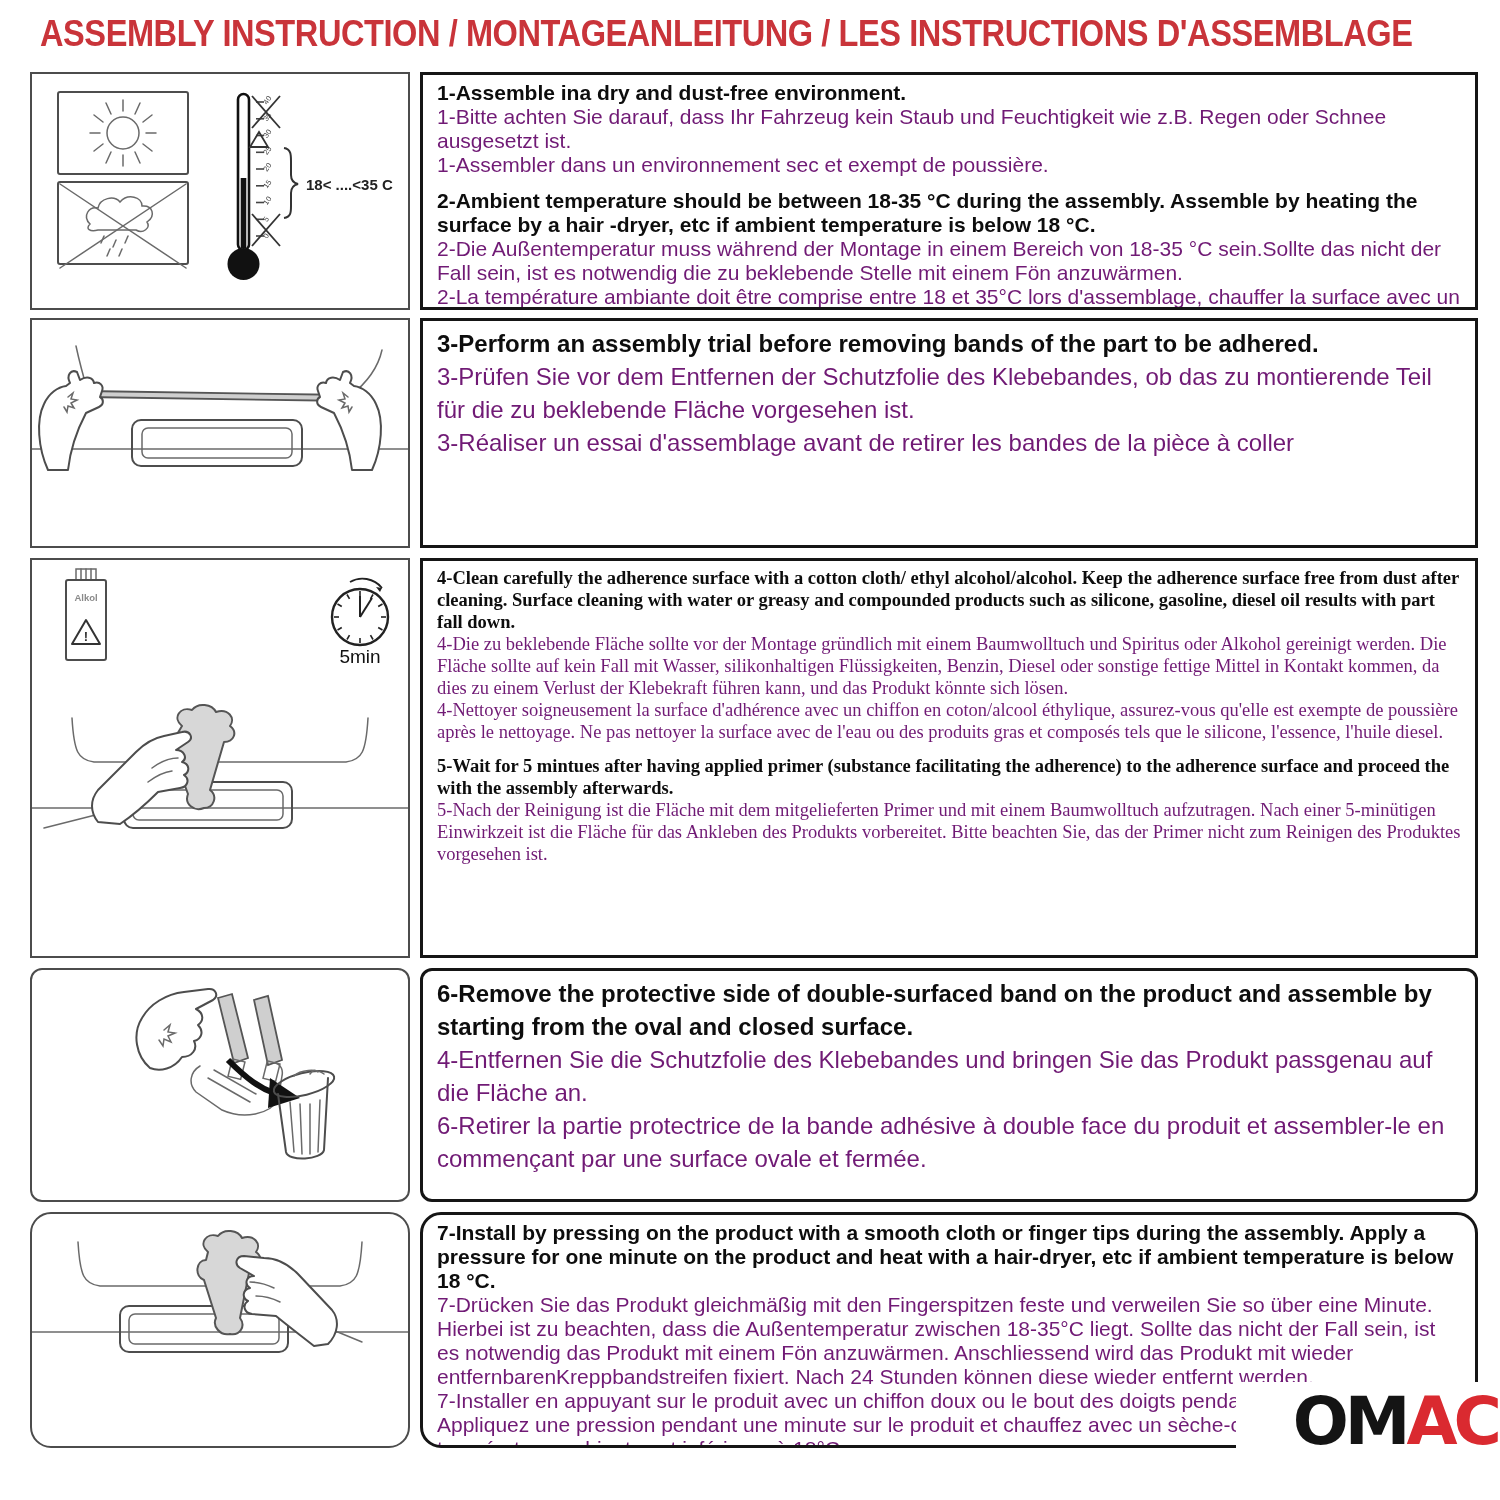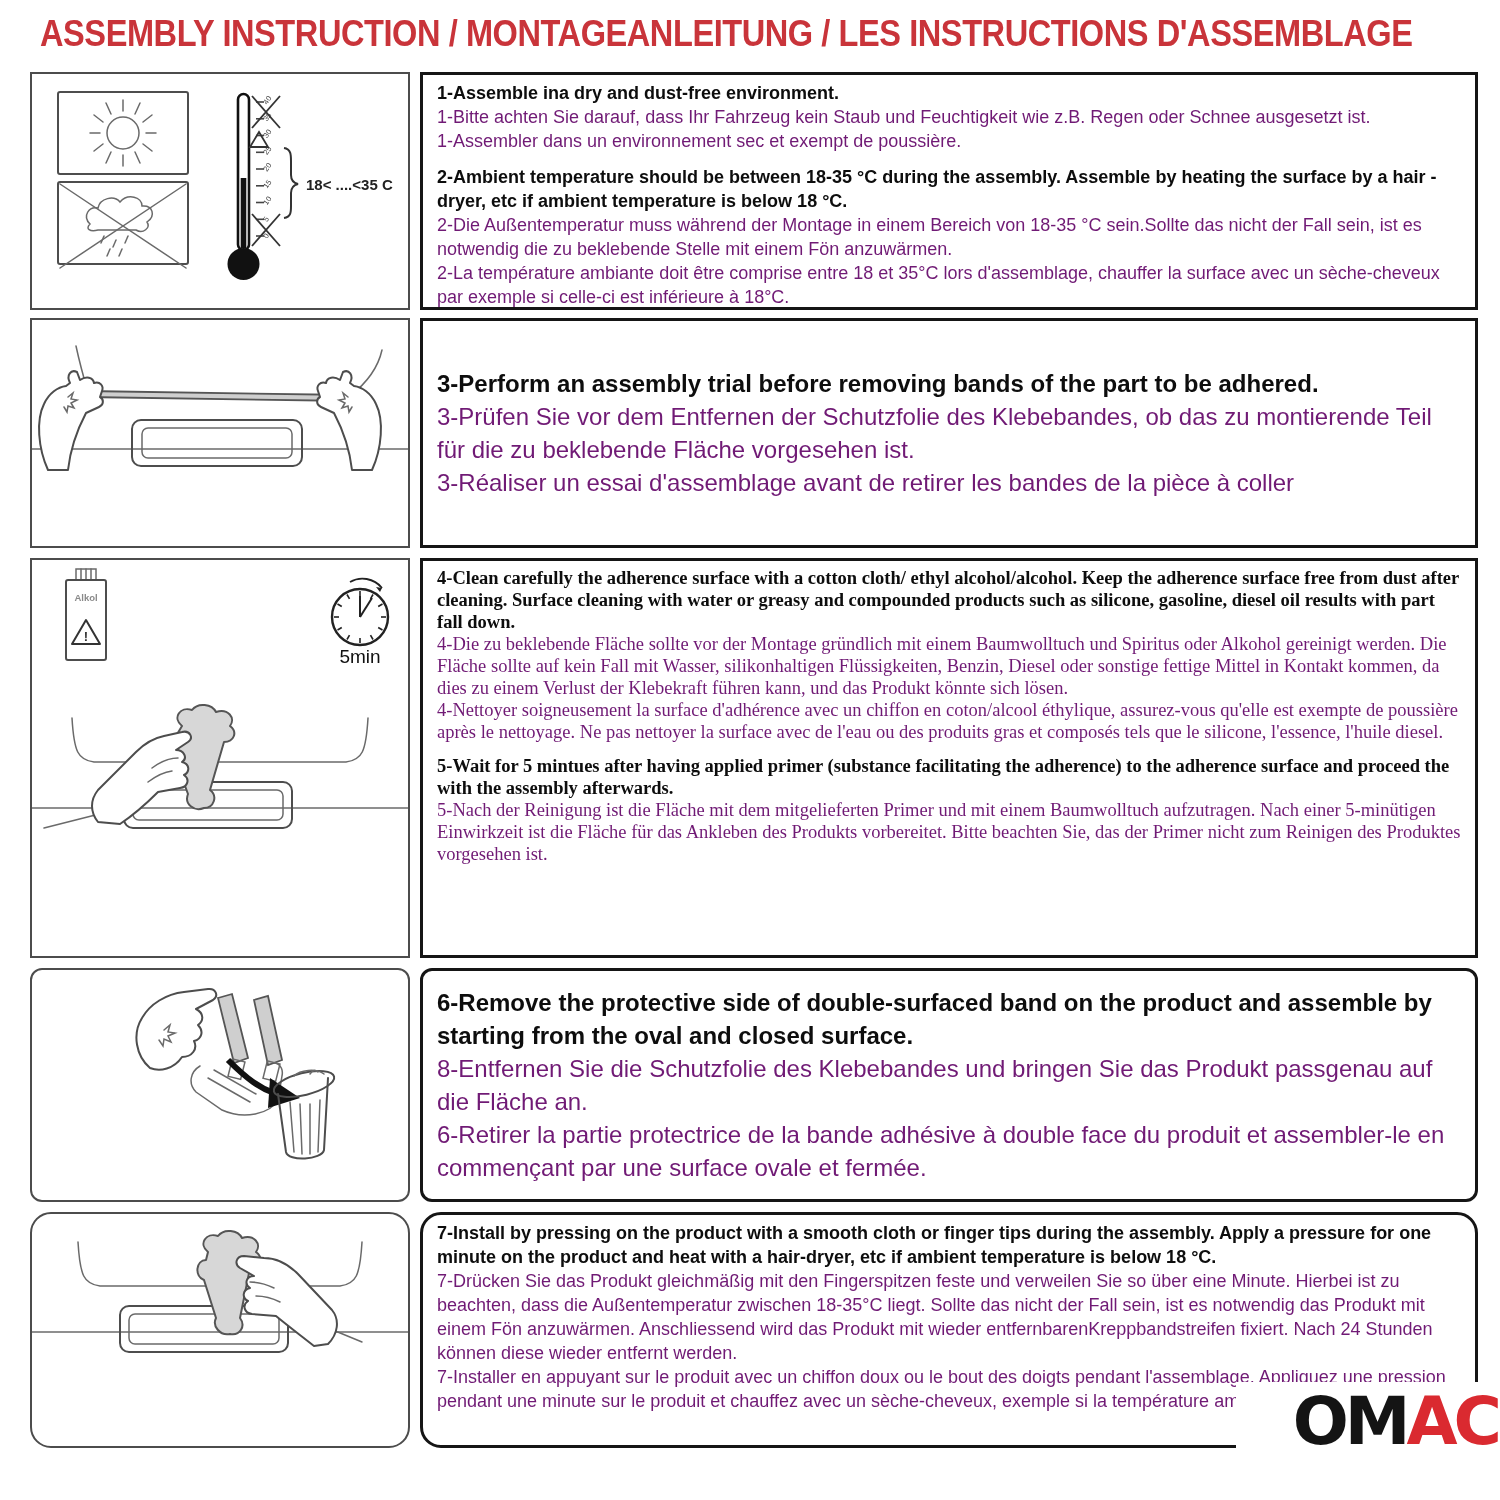--- a/index.html
+++ b/index.html
@@ -18,23 +18,23 @@
     position:absolute;left:30px;width:380px;
     border:2px solid #4c4c4c;background:#fff;box-sizing:border-box;
   }
   .textbox{
     position:absolute;left:420px;width:1058px;
     border:3px solid #151515;background:#fff;box-sizing:border-box;
     padding:6px 14px;overflow:hidden;
   }
   .textbox p{margin:0;color:#701a75;}
   .textbox p.bold{font-weight:700;color:#0d0d0d;}
-  .small p{font-size:18px;line-height:24px;}
+  .small p{font-size:21px;line-height:24px;}
   .tight p{font-size:18.5px;line-height:22px;font-family:Liberation Serif, serif;}
-  .large{display:flex;flex-direction:column;justify-content:center;}
+  .large{display:flex;flex-direction:column;}
   .large p{font-size:24px;line-height:33px;}
   .pgap{height:12px;}
 
   
   .r1{top:72px;height:238px;}
   .r2{top:318px;height:230px;}
   .r3{top:558px;height:400px;}
   .r4{top:968px;height:234px;border-radius:12px;}
   .r5{top:1212px;height:236px;border-radius:21px;}
 
@@ -258,21 +258,21 @@
         <path d="M246,124 L254,182 C256,192 290,190 292,180 L296,108" class="ln" fill="#fff"></path>
         <path d="M258,132 L262,182 M268,134 L270,184 M278,134 L278,184 M288,130 L286,182" class="thin" stroke-width="1.4"></path>
         <path d="M262,106 C268,100 284,98 292,104" class="thin"></path>
         <path d="M278,104 q4,-6 8,-2" class="thin" stroke-width="1.4"></path>
       </g>
     </svg>
   </div>
   <div class="textbox large r4">
     <div>
         <p class="bold">6-Remove the protective side of double-surfaced band on the product and assemble by starting from the oval and closed surface.</p>
-        <p class="normal">8-Entfernen Sie die Schutzfolie des Klebebandes und bringen Sie das Produkt passgenau auf die Fläche an.</p>
+        <p class="normal">4-Entfernen Sie die Schutzfolie des Klebebandes und bringen Sie das Produkt passgenau auf die Fläche an.</p>
         <p class="normal">6-Retirer la partie protectrice de la bande adhésive à double face du produit et assembler-le en commençant par une surface ovale et fermée.</p>
       </div>
   </div>
 
   <div class="illus r5">
     <svg width="376" height="232" viewBox="0 0 376 232">
       <path d="M46,28 C48,62 52,70 68,72 L308,72 C324,70 328,62 330,28" class="thin"></path>
       <line x1="0" y1="118" x2="376" y2="118" class="thin"></line>
       <path d="M262,100 L330,128" class="thin"></path>
       <rect x="88" y="92" width="168" height="46" rx="9" class="ln" fill="#fff"></rect>

